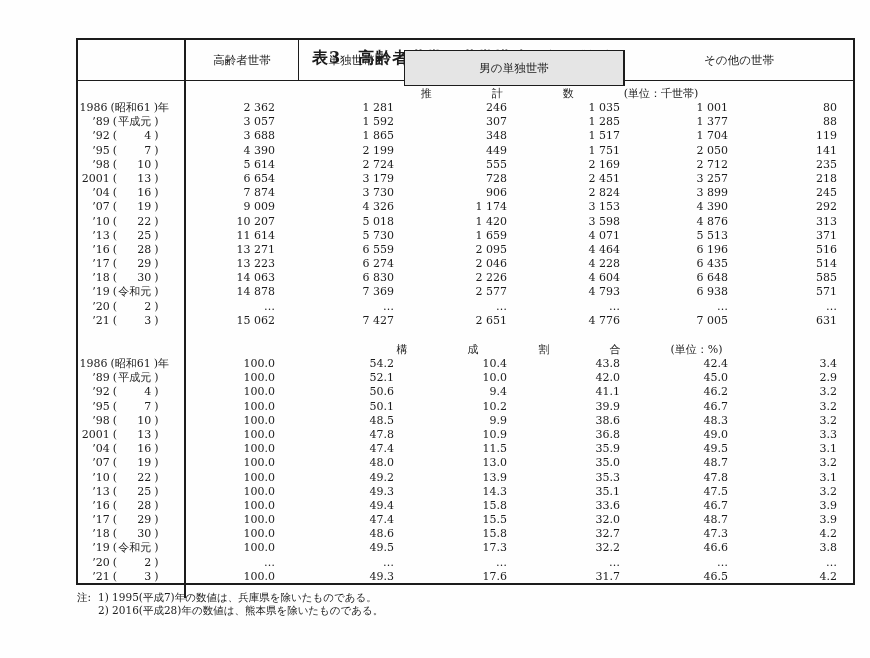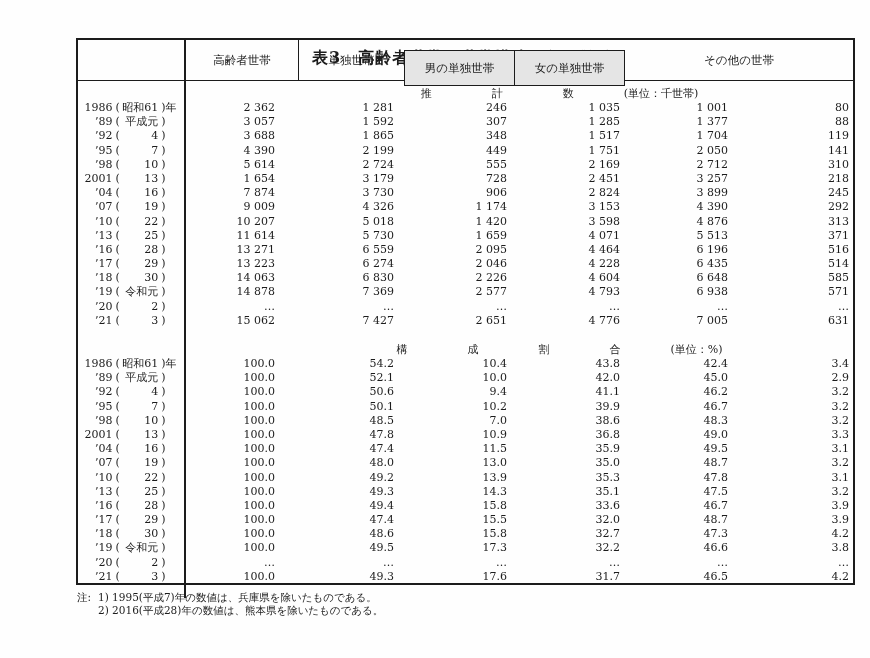--- a/index.html
+++ b/index.html
@@ -35,33 +35,33 @@
   }
   .sub-cell{flex:1;display:flex;align-items:center;justify-content:center;box-sizing:border-box;}
   .sub-cell:first-child{border-right:1px solid #1c1c1c;}
   .tbody{flex:1;display:flex;flex-direction:column;font-size:11px;}
   .row{display:flex;height:14.2px;line-height:14.2px;flex:0 0 auto;}
   .sp1{height:5px;flex:0 0 5px;}
   .sp2{height:14px;flex:0 0 14px;}
   .fill{flex:1 1 auto;}
   .stub{
     width:108px;flex:0 0 108px;box-sizing:border-box;border-right:2px solid #1c1c1c;
-    display:flex;justify-content:flex-end;padding-right:7px;white-space:pre;
+    display:flex;justify-content:flex-end;padding-right:15px;white-space:pre;
   }
   .yr{width:36px;text-align:right;}
   .era{width:52px;margin-left:3px;display:flex;}
   .ev{flex:1;text-align:right;padding-right:3px;}
   .sfx{width:12px;}
   .cell{box-sizing:border-box;text-align:right;}
   .c0{width:113px;padding-right:24px;}
   .c1{width:105px;padding-right:10px;}
   .c2{width:111px;padding-right:8px;}
   .c3{width:110px;padding-right:5px;}
   .c4{width:109px;padding-right:6px;}
-  .c5{flex:1;padding-right:4px;}
+  .c5{flex:1;padding-right:16px;}
   .label-row{height:15px;line-height:15px;flex:0 0 15px;}
   .lbl{flex:1;text-align:center;padding-left:50px;}
   .lc{margin:0 30px;}
   .unit{margin-left:20px;}
   .notes{
     position:absolute;left:77px;top:591px;width:700px;
     font-size:10.5px;line-height:13px;
   }
   .note-line{display:flex;}
   .note-label{width:21px;flex:0 0 21px;}
@@ -75,21 +75,20 @@
 
   <div class="table">
     <div class="thead">
       <div class="hcell h-stub"></div>
       <div class="hcell h-c1">高齢者世帯</div>
       <div class="hcell h-c2">単独世帯</div>
       <div class="hcell h-gap"></div>
       <div class="hcell h-c6">その他の世帯</div>
       <div class="sub-box">
         <div class="sub-cell">男の単独世帯</div>
-        <div class="sub-cell">女の単独世帯</div>
       </div>
     </div>
     <div class="tbody" id="tbody">
         <div class="row sp1">
           <div class="stub"></div>
         </div>
         <div class="row label-row">
           <div class="stub"></div>
           <div class="lbl"><span class="lc">推</span><span class="lc">計</span><span class="lc">数</span><span class="unit">(単位：千世帯)</span></div>
         </div>
@@ -129,25 +128,25 @@
           <div class="cell c4">2 050</div>
           <div class="cell c5">141</div>
         </div>
         <div class="row">
           <div class="stub"><span class="yr">’98</span><span class="era"><span class="op">(</span><span class="ev">10</span><span class="cp">)</span></span><span class="sfx"></span></div>
           <div class="cell c0">5 614</div>
           <div class="cell c1">2 724</div>
           <div class="cell c2">555</div>
           <div class="cell c3">2 169</div>
           <div class="cell c4">2 712</div>
-          <div class="cell c5">310</div>
+          <div class="cell c5">235</div>
         </div>
         <div class="row">
           <div class="stub"><span class="yr">2001</span><span class="era"><span class="op">(</span><span class="ev">13</span><span class="cp">)</span></span><span class="sfx"></span></div>
-          <div class="cell c0">1 654</div>
+          <div class="cell c0">6 654</div>
           <div class="cell c1">3 179</div>
           <div class="cell c2">728</div>
           <div class="cell c3">2 451</div>
           <div class="cell c4">3 257</div>
           <div class="cell c5">218</div>
         </div>
         <div class="row">
           <div class="stub"><span class="yr">’04</span><span class="era"><span class="op">(</span><span class="ev">16</span><span class="cp">)</span></span><span class="sfx"></span></div>
           <div class="cell c0">7 874</div>
           <div class="cell c1">3 730</div>
@@ -277,21 +276,21 @@
           <div class="cell c1">50.1</div>
           <div class="cell c2">10.2</div>
           <div class="cell c3">39.9</div>
           <div class="cell c4">46.7</div>
           <div class="cell c5">3.2</div>
         </div>
         <div class="row">
           <div class="stub"><span class="yr">’98</span><span class="era"><span class="op">(</span><span class="ev">10</span><span class="cp">)</span></span><span class="sfx"></span></div>
           <div class="cell c0">100.0</div>
           <div class="cell c1">48.5</div>
-          <div class="cell c2">7.0</div>
+          <div class="cell c2">9.9</div>
           <div class="cell c3">38.6</div>
           <div class="cell c4">48.3</div>
           <div class="cell c5">3.2</div>
         </div>
         <div class="row">
           <div class="stub"><span class="yr">2001</span><span class="era"><span class="op">(</span><span class="ev">13</span><span class="cp">)</span></span><span class="sfx"></span></div>
           <div class="cell c0">100.0</div>
           <div class="cell c1">47.8</div>
           <div class="cell c2">10.9</div>
           <div class="cell c3">36.8</div>

